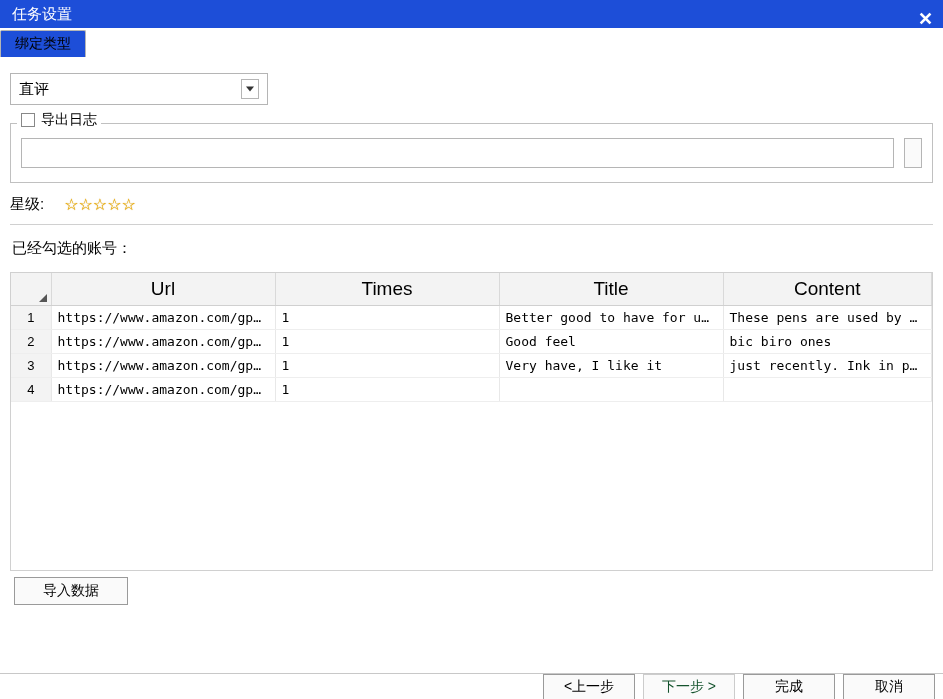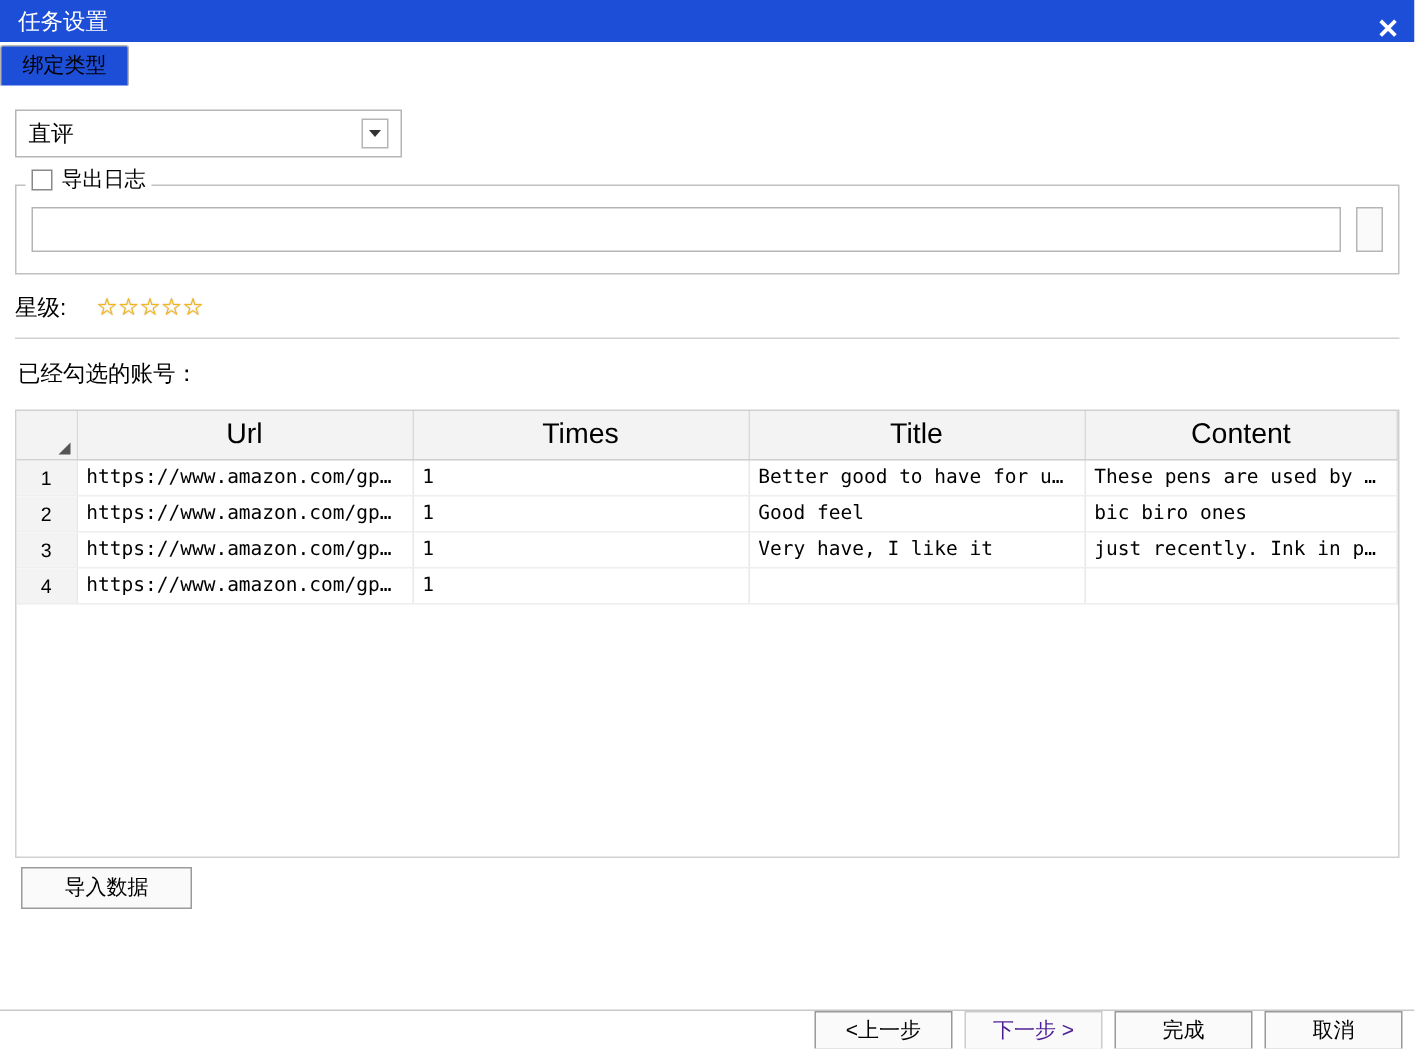--- a/index.html
+++ b/index.html
@@ -34,21 +34,21 @@
     .grid td.rownum { background: #f3f3f3; text-align: center; font-family: inherit; }
     .gridbody { height: 264px; overflow: auto; }
     .col-num { width: 40px; }
     .col-url { width: 224px; }
     .col-times { width: 224px; }
     .col-title { width: 224px; }
     .col-content { }
     .import-btn { margin-top: 6px; margin-left: 4px; height: 28px; padding: 0 28px; border: 1px solid #9a9a9a; background: #fafafa; font-size: 14px; cursor: pointer; }
     .footer { position: absolute; bottom: 0; left: 0; right: 0; height: 26px; border-top: 1px solid #c8c8c8; display: flex; justify-content: flex-end; align-items: center; gap: 8px; padding: 0 8px; background: #fff; }
     .footer button { height: 26px; width: 92px; border: 1px solid #9a9a9a; background: #fafafa; font-size: 14px; cursor: pointer; }
-    .footer button[disabled] { color: #4c1d95; border-color: #ccc; cursor: default; }
+    .footer button[disabled] { color: #14532d; border-color: #ccc; cursor: default; }
   </style>
 </head>
 <body>
 
 <div class="titlebar">
   <span class="title">任务设置</span>
   <span class="close">✕</span>
 </div>
 
 <div class="tabbar">

